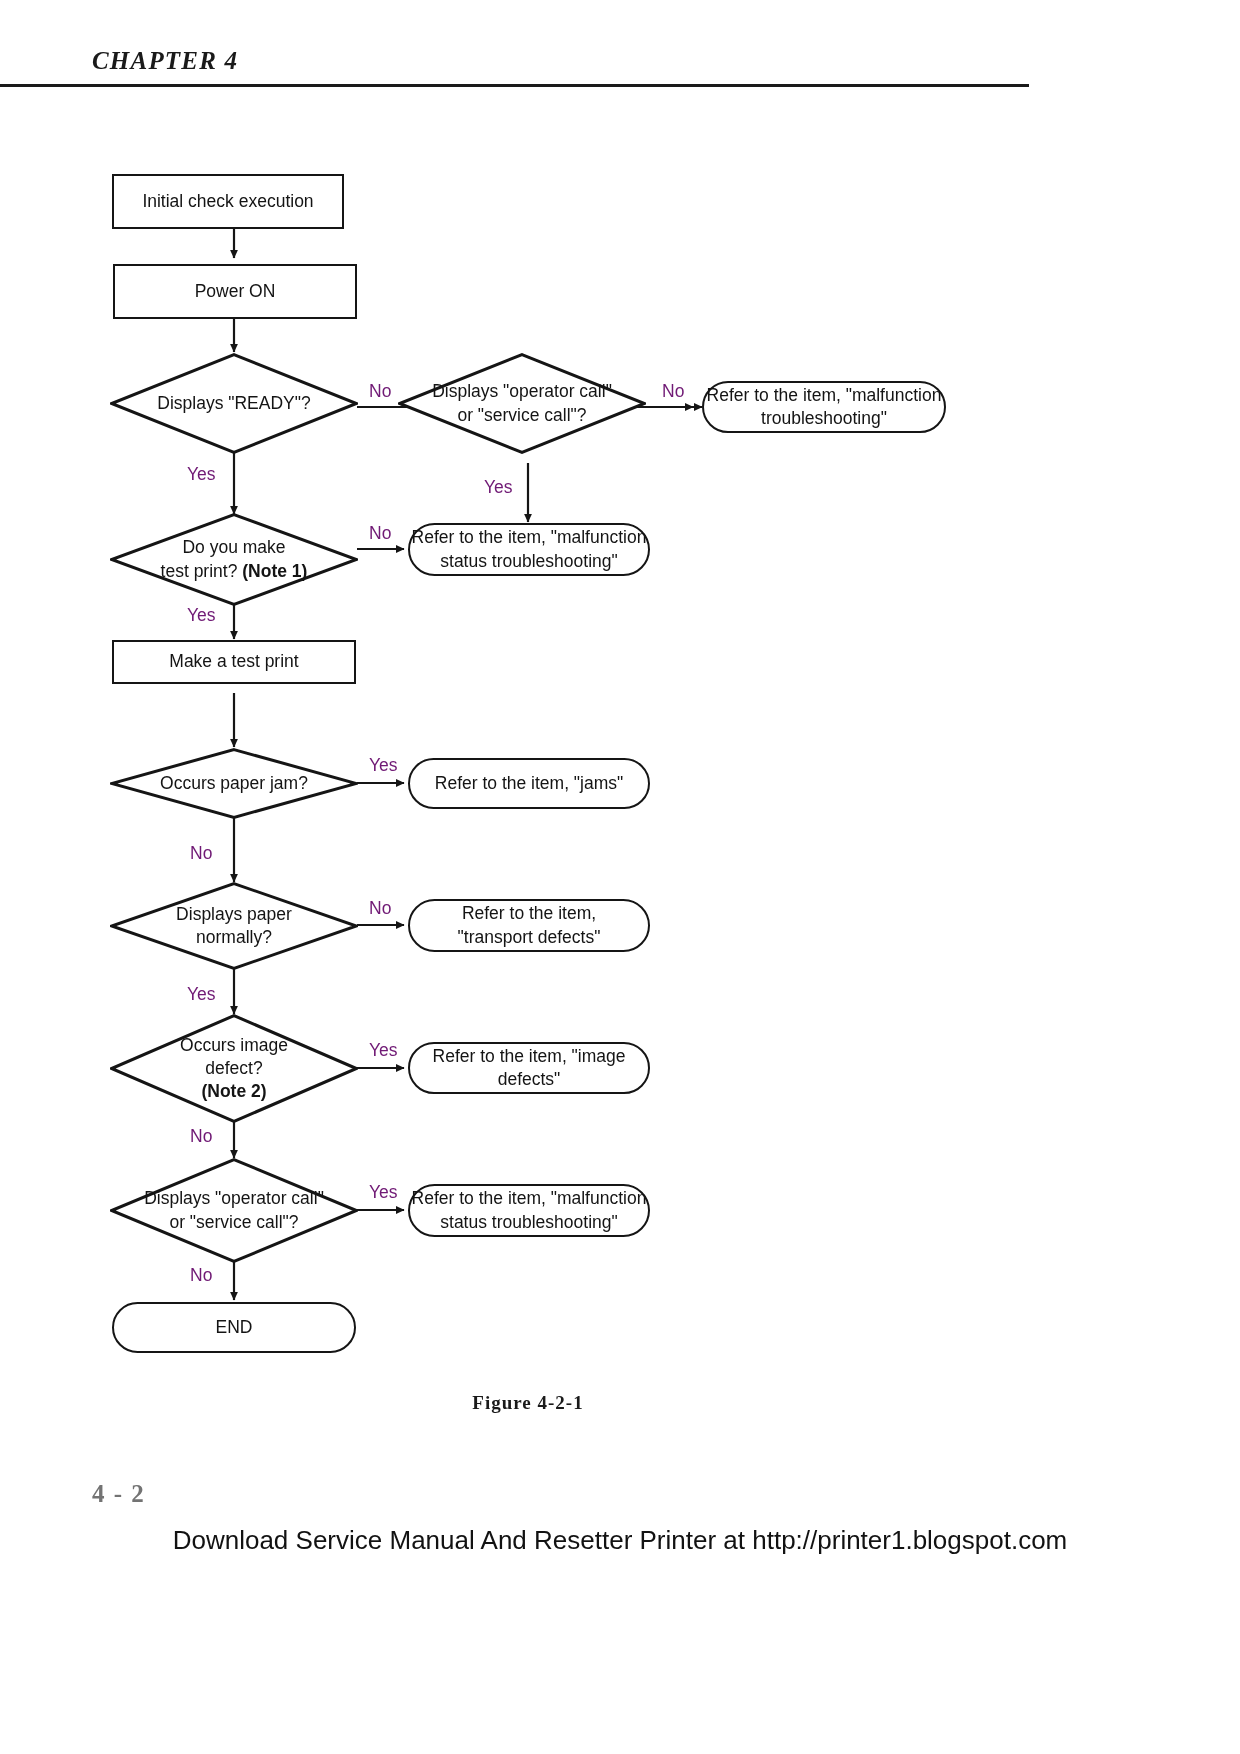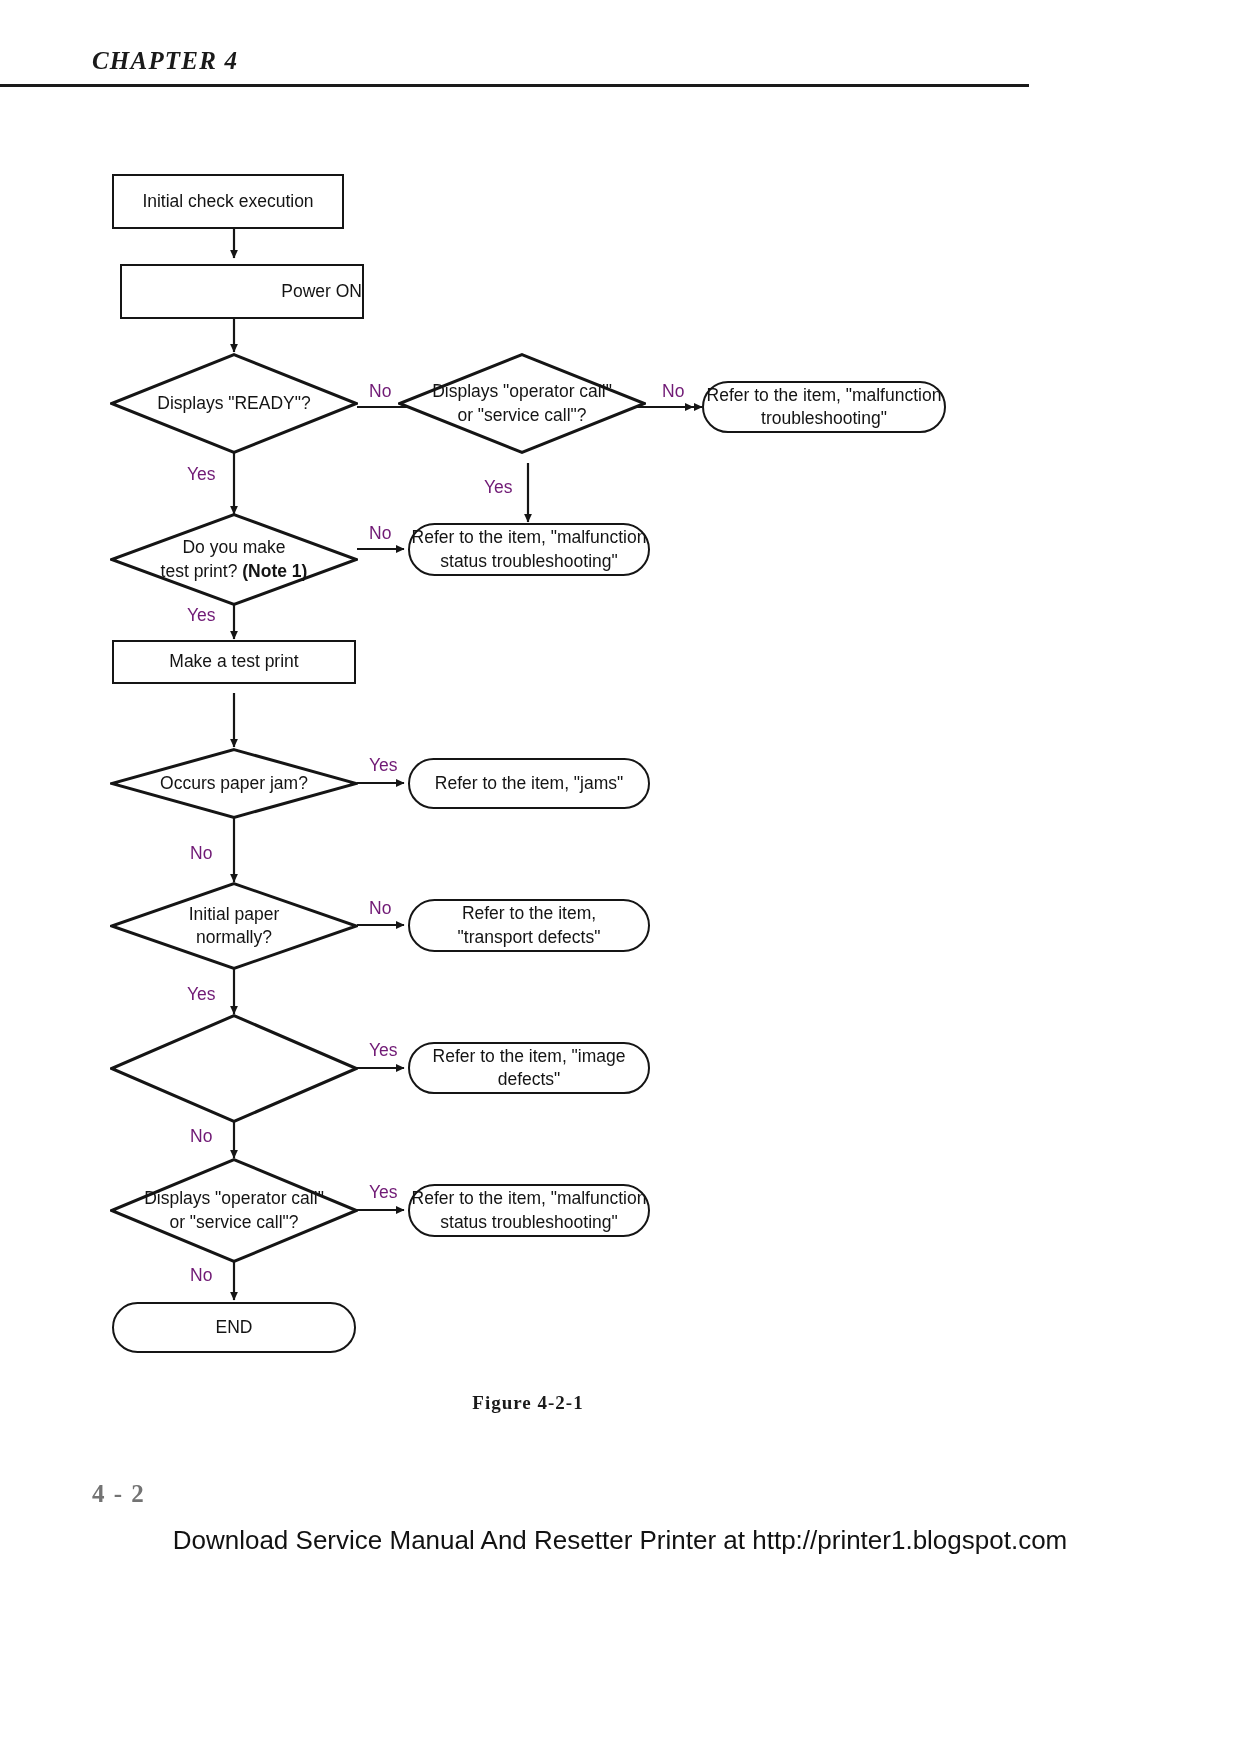--- a/index.html
+++ b/index.html
@@ -186,21 +186,21 @@
     <line x1="357" y1="1210" x2="404" y2="1210" marker-end="url(#arrow)"></line>
      END --&gt;
     <line x1="234" y1="1262" x2="234" y2="1300" marker-end="url(#arrow)"></line>
   </g>
 </svg>
 
 <div class="node process" style="left:112px; top:174px; width:232px; height:55px;">
   <span>Initial check execution</span>
 </div>
 
-<div class="node process" style="left:120px; top:264px; width:244px; height:55px;justify-content:flex-end;">
+<div class="node process" style="left:113px; top:264px; width:244px; height:55px;">
   <span>Power ON</span>
 </div>
 
 <div class="node decision" style="left:110px; top:353px; width:248px; height:101px;">
   <svg viewBox="0 0 248 101" preserveAspectRatio="none">
     <polygon points="124,1.6 246.4,50.5 124,99.4 1.6,50.5" fill="#ffffff" stroke="#151515" stroke-width="3" vector-effect="non-scaling-stroke"></polygon>
   </svg>
   <div class="dtext">
     <span>Displays "READY"?</span>
   </div>
@@ -255,36 +255,41 @@
 
 <div class="node terminal" style="left:408px; top:758px; width:242px; height:51px;">
   <span>Refer to the item, "jams"</span>
 </div>
 
 <div class="node decision" style="left:110px; top:882px; width:248px; height:88px;">
   <svg viewBox="0 0 248 88" preserveAspectRatio="none">
     <polygon points="124,1.6 246.4,44 124,86.4 1.6,44" fill="#ffffff" stroke="#151515" stroke-width="3" vector-effect="non-scaling-stroke"></polygon>
   </svg>
   <div class="dtext">
-    <span>Initial paper</span><br>
+    <span>Displays paper</span><br>
     <span>normally?</span>
   </div>
 </div>
 
 <div class="node terminal" style="left:408px; top:899px; width:242px; height:53px;">
   <div>
     <span>Refer to the item,</span><br>
     <span>"transport defects"</span>
   </div>
 </div>
 
 <div class="node decision" style="left:110px; top:1014px; width:248px; height:109px;">
   <svg viewBox="0 0 248 109" preserveAspectRatio="none">
     <polygon points="124,1.6 246.4,54.5 124,107.4 1.6,54.5" fill="#ffffff" stroke="#151515" stroke-width="3" vector-effect="non-scaling-stroke"></polygon>
   </svg>
+  <div class="dtext">
+    <span>Occurs image</span><br>
+    <span>defect?</span><br>
+    <b>(Note 2)</b>
+  </div>
 </div>
 
 <div class="node terminal" style="left:408px; top:1042px; width:242px; height:52px;">
   <span>Refer to the item, "image defects"</span>
 </div>
 
 <div class="node decision" style="left:110px; top:1158px; width:248px; height:105px;">
   <svg viewBox="0 0 248 105" preserveAspectRatio="none">
     <polygon points="124,1.6 246.4,52.5 124,103.4 1.6,52.5" fill="#ffffff" stroke="#151515" stroke-width="3" vector-effect="non-scaling-stroke"></polygon>
   </svg>

